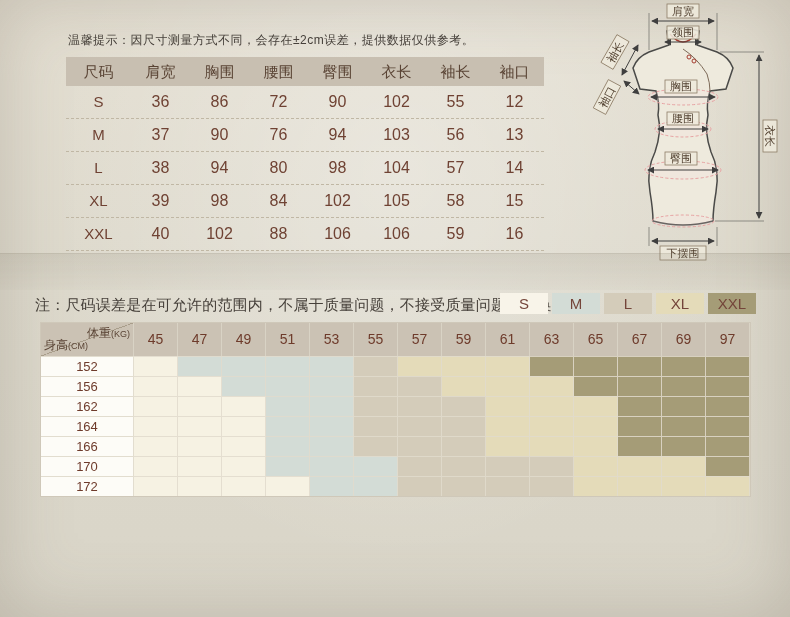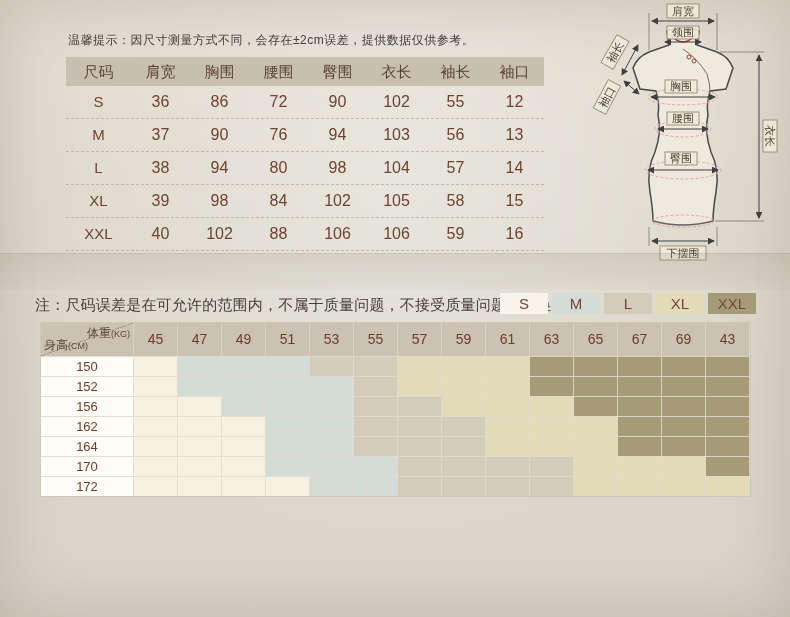--- a/index.html
+++ b/index.html
@@ -228,41 +228,24 @@
         <div class="ft-wcell">51</div>
         <div class="ft-wcell">53</div>
         <div class="ft-wcell">55</div>
         <div class="ft-wcell">57</div>
         <div class="ft-wcell">59</div>
         <div class="ft-wcell">61</div>
         <div class="ft-wcell">63</div>
         <div class="ft-wcell">65</div>
         <div class="ft-wcell">67</div>
         <div class="ft-wcell">69</div>
-        <div class="ft-wcell">43</div>
+        <div class="ft-wcell">97</div>
       </div>
     <div class="ft-body">
         <div class="ft-row">
-          <div class="ft-hcell">150</div>
-          <div class="ft-cell" style="background: rgb(246, 242, 227);"></div>
-          <div class="ft-cell" style="background: rgb(211, 220, 214);"></div>
-          <div class="ft-cell" style="background: rgb(211, 220, 214);"></div>
-          <div class="ft-cell" style="background: rgb(211, 220, 214);"></div>
-          <div class="ft-cell" style="background: rgb(212, 204, 186);"></div>
-          <div class="ft-cell" style="background: rgb(212, 204, 186);"></div>
-          <div class="ft-cell" style="background: rgb(228, 219, 185);"></div>
-          <div class="ft-cell" style="background: rgb(228, 219, 185);"></div>
-          <div class="ft-cell" style="background: rgb(228, 219, 185);"></div>
-          <div class="ft-cell" style="background: rgb(165, 156, 119);"></div>
-          <div class="ft-cell" style="background: rgb(165, 156, 119);"></div>
-          <div class="ft-cell" style="background: rgb(165, 156, 119);"></div>
-          <div class="ft-cell" style="background: rgb(165, 156, 119);"></div>
-          <div class="ft-cell" style="background: rgb(165, 156, 119);"></div>
-        </div>
-        <div class="ft-row">
           <div class="ft-hcell">152</div>
           <div class="ft-cell" style="background: rgb(246, 242, 227);"></div>
           <div class="ft-cell" style="background: rgb(211, 220, 214);"></div>
           <div class="ft-cell" style="background: rgb(211, 220, 214);"></div>
           <div class="ft-cell" style="background: rgb(211, 220, 214);"></div>
           <div class="ft-cell" style="background: rgb(211, 220, 214);"></div>
           <div class="ft-cell" style="background: rgb(212, 204, 186);"></div>
           <div class="ft-cell" style="background: rgb(228, 219, 185);"></div>
           <div class="ft-cell" style="background: rgb(228, 219, 185);"></div>
           <div class="ft-cell" style="background: rgb(228, 219, 185);"></div>
@@ -317,20 +300,37 @@
           <div class="ft-cell" style="background: rgb(212, 204, 186);"></div>
           <div class="ft-cell" style="background: rgb(212, 204, 186);"></div>
           <div class="ft-cell" style="background: rgb(228, 219, 185);"></div>
           <div class="ft-cell" style="background: rgb(228, 219, 185);"></div>
           <div class="ft-cell" style="background: rgb(228, 219, 185);"></div>
           <div class="ft-cell" style="background: rgb(165, 156, 119);"></div>
           <div class="ft-cell" style="background: rgb(165, 156, 119);"></div>
           <div class="ft-cell" style="background: rgb(165, 156, 119);"></div>
         </div>
         <div class="ft-row">
+          <div class="ft-hcell">166</div>
+          <div class="ft-cell" style="background: rgb(246, 242, 227);"></div>
+          <div class="ft-cell" style="background: rgb(246, 242, 227);"></div>
+          <div class="ft-cell" style="background: rgb(246, 242, 227);"></div>
+          <div class="ft-cell" style="background: rgb(211, 220, 214);"></div>
+          <div class="ft-cell" style="background: rgb(211, 220, 214);"></div>
+          <div class="ft-cell" style="background: rgb(212, 204, 186);"></div>
+          <div class="ft-cell" style="background: rgb(212, 204, 186);"></div>
+          <div class="ft-cell" style="background: rgb(212, 204, 186);"></div>
+          <div class="ft-cell" style="background: rgb(228, 219, 185);"></div>
+          <div class="ft-cell" style="background: rgb(228, 219, 185);"></div>
+          <div class="ft-cell" style="background: rgb(228, 219, 185);"></div>
+          <div class="ft-cell" style="background: rgb(165, 156, 119);"></div>
+          <div class="ft-cell" style="background: rgb(165, 156, 119);"></div>
+          <div class="ft-cell" style="background: rgb(165, 156, 119);"></div>
+        </div>
+        <div class="ft-row">
           <div class="ft-hcell">170</div>
           <div class="ft-cell" style="background: rgb(246, 242, 227);"></div>
           <div class="ft-cell" style="background: rgb(246, 242, 227);"></div>
           <div class="ft-cell" style="background: rgb(246, 242, 227);"></div>
           <div class="ft-cell" style="background: rgb(211, 220, 214);"></div>
           <div class="ft-cell" style="background: rgb(211, 220, 214);"></div>
           <div class="ft-cell" style="background: rgb(211, 220, 214);"></div>
           <div class="ft-cell" style="background: rgb(212, 204, 186);"></div>
           <div class="ft-cell" style="background: rgb(212, 204, 186);"></div>
           <div class="ft-cell" style="background: rgb(212, 204, 186);"></div>

